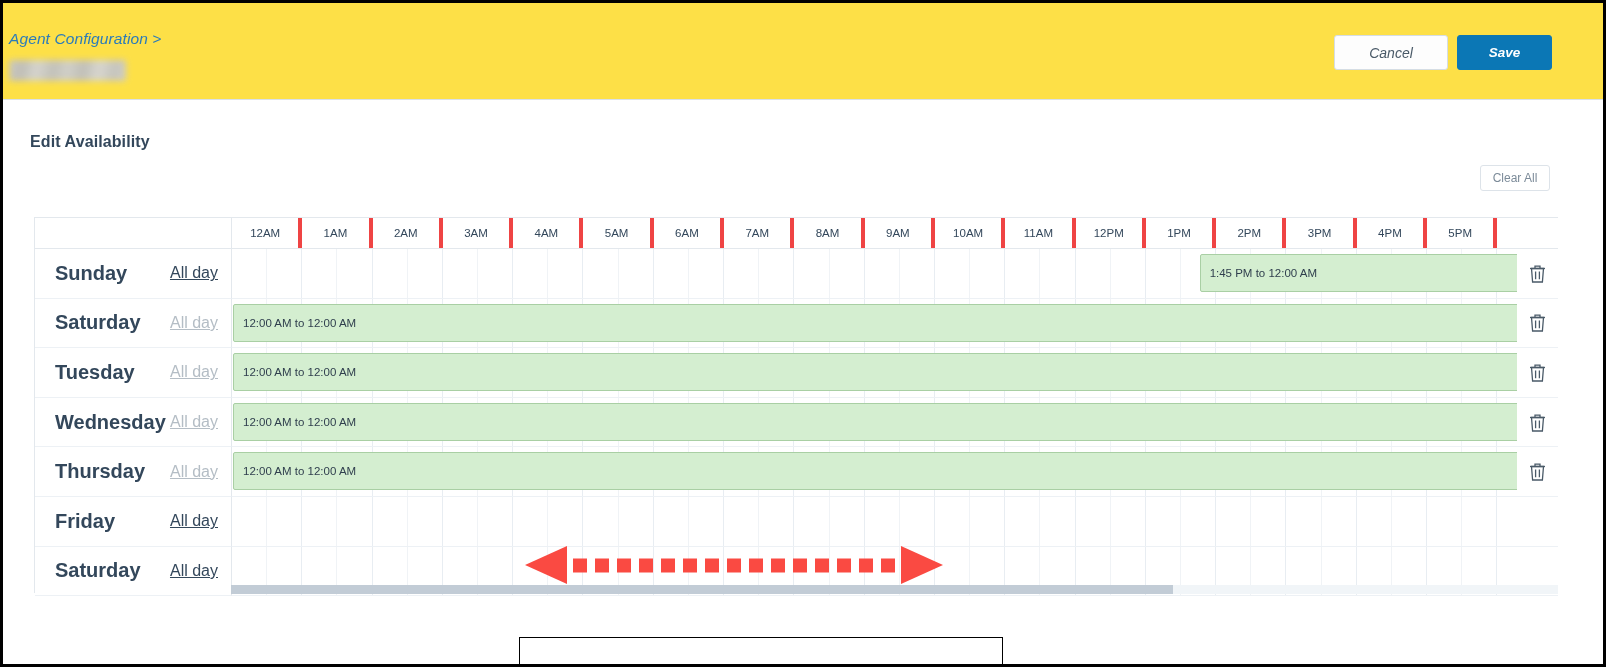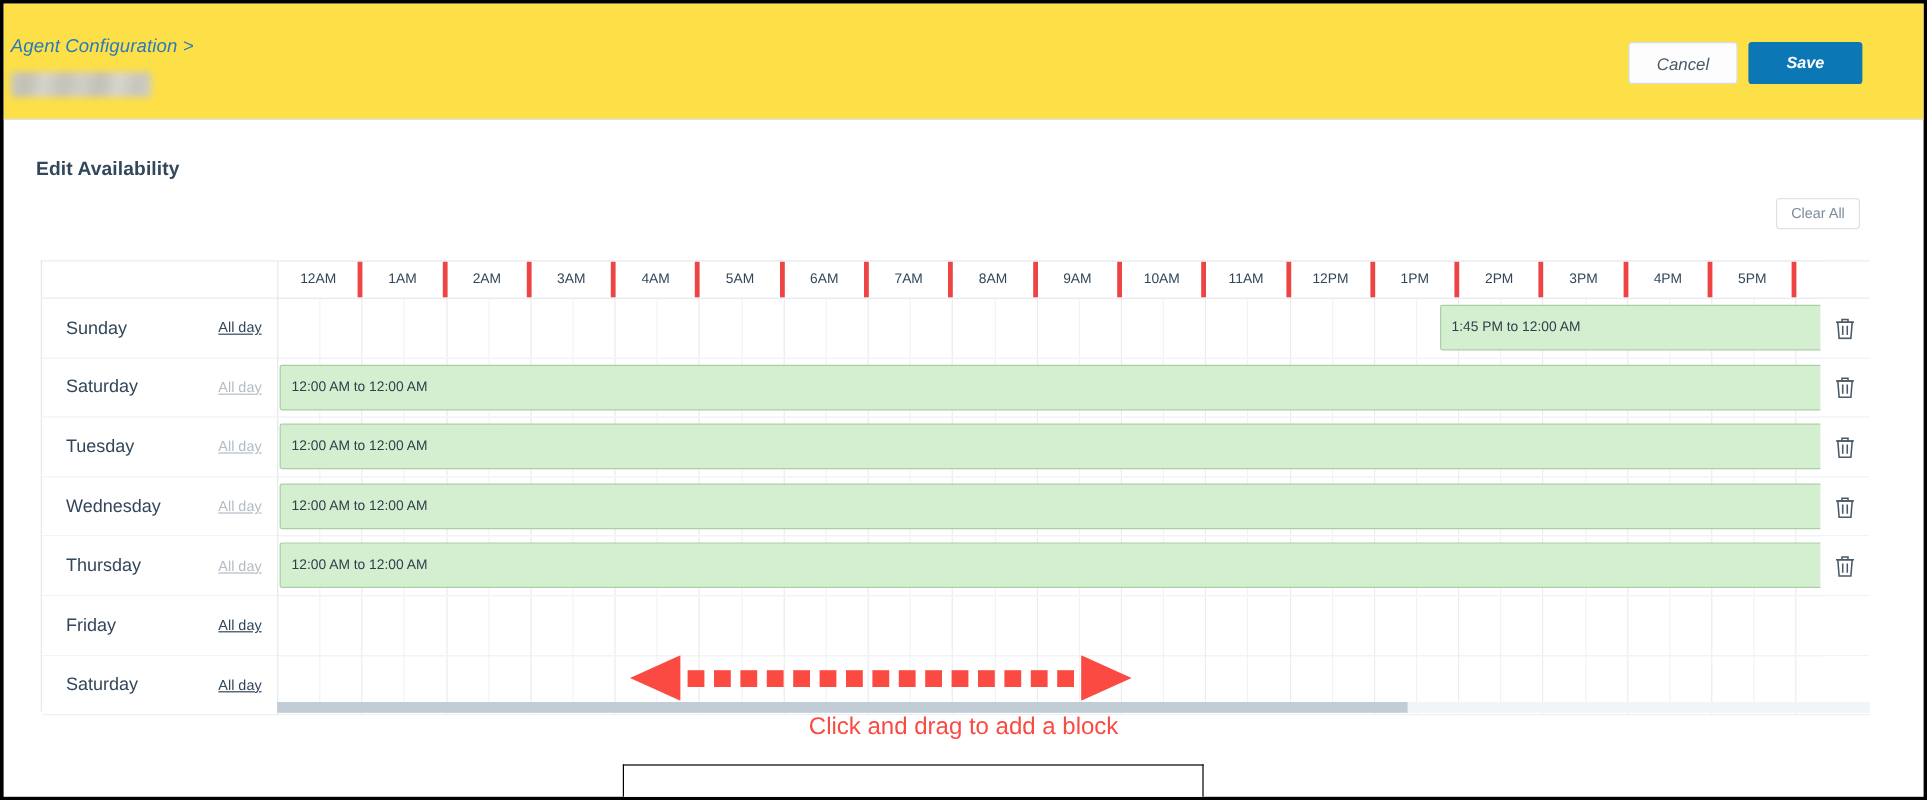--- a/index.html
+++ b/index.html
@@ -53,21 +53,21 @@
     font-size: 13.5px;
     font-weight: bold;
     display: flex;
     align-items: center;
     justify-content: center;
     cursor: pointer;
     user-select: none;
   }
   #cancel-button {
     right: 155px;
-    width: 91px;
+    width: 114px;
     background: #fdfdfd;
     border: 1px solid #d5dde4;
     color: #4a5a68;
     font-weight: normal;
     font-size: 14px;
   }
   #save-button {
     right: 51px;
     width: 95px;
     background: #0b77b5;
@@ -118,26 +118,26 @@
     border-right: 1px solid #e3e8ed;
     border-bottom: 1px solid #edf1f5;
     display: flex;
     align-items: center;
     padding: 0 13px 0 20px;
     justify-content: space-between;
     background: #ffffff;
   }
   #header-row .label-cell { border-bottom: 1px solid #e3e8ed; }
   .day-name {
-    font-size: 15px;
-    font-weight: normal;
+    font-size: 20px;
+    font-weight: bold;
     color: #33475b;
   }
   .allday-link {
-    font-size: 12px;
+    font-size: 16px;
     text-decoration: underline;
     cursor: pointer;
     color: #33475b;
     white-space: nowrap;
   }
   .allday-link.disabled { color: #b4bdc5; cursor: default; }
 
   .track-wrap {
     position: relative;
     flex: 1;
@@ -953,17 +953,16 @@
       <rect x="202" y="12.5" width="14" height="14"></rect>
       <rect x="224" y="12.5" width="14" height="14"></rect>
       <rect x="246" y="12.5" width="14" height="14"></rect>
       <rect x="268" y="12.5" width="14" height="14"></rect>
       <rect x="290" y="12.5" width="14" height="14"></rect>
       <rect x="312" y="12.5" width="14" height="14"></rect>
       <rect x="334" y="12.5" width="14" height="14"></rect>
       <rect x="356" y="12.5" width="14" height="14"></rect>
     </g>
   </svg>
-  <div id="annotation-text" style="color: rgb(250, 74, 66);">Click and drag to add a block</div>
 
   <div id="bottom-popover"></div>
 
 </div>
 
 </body></html>

